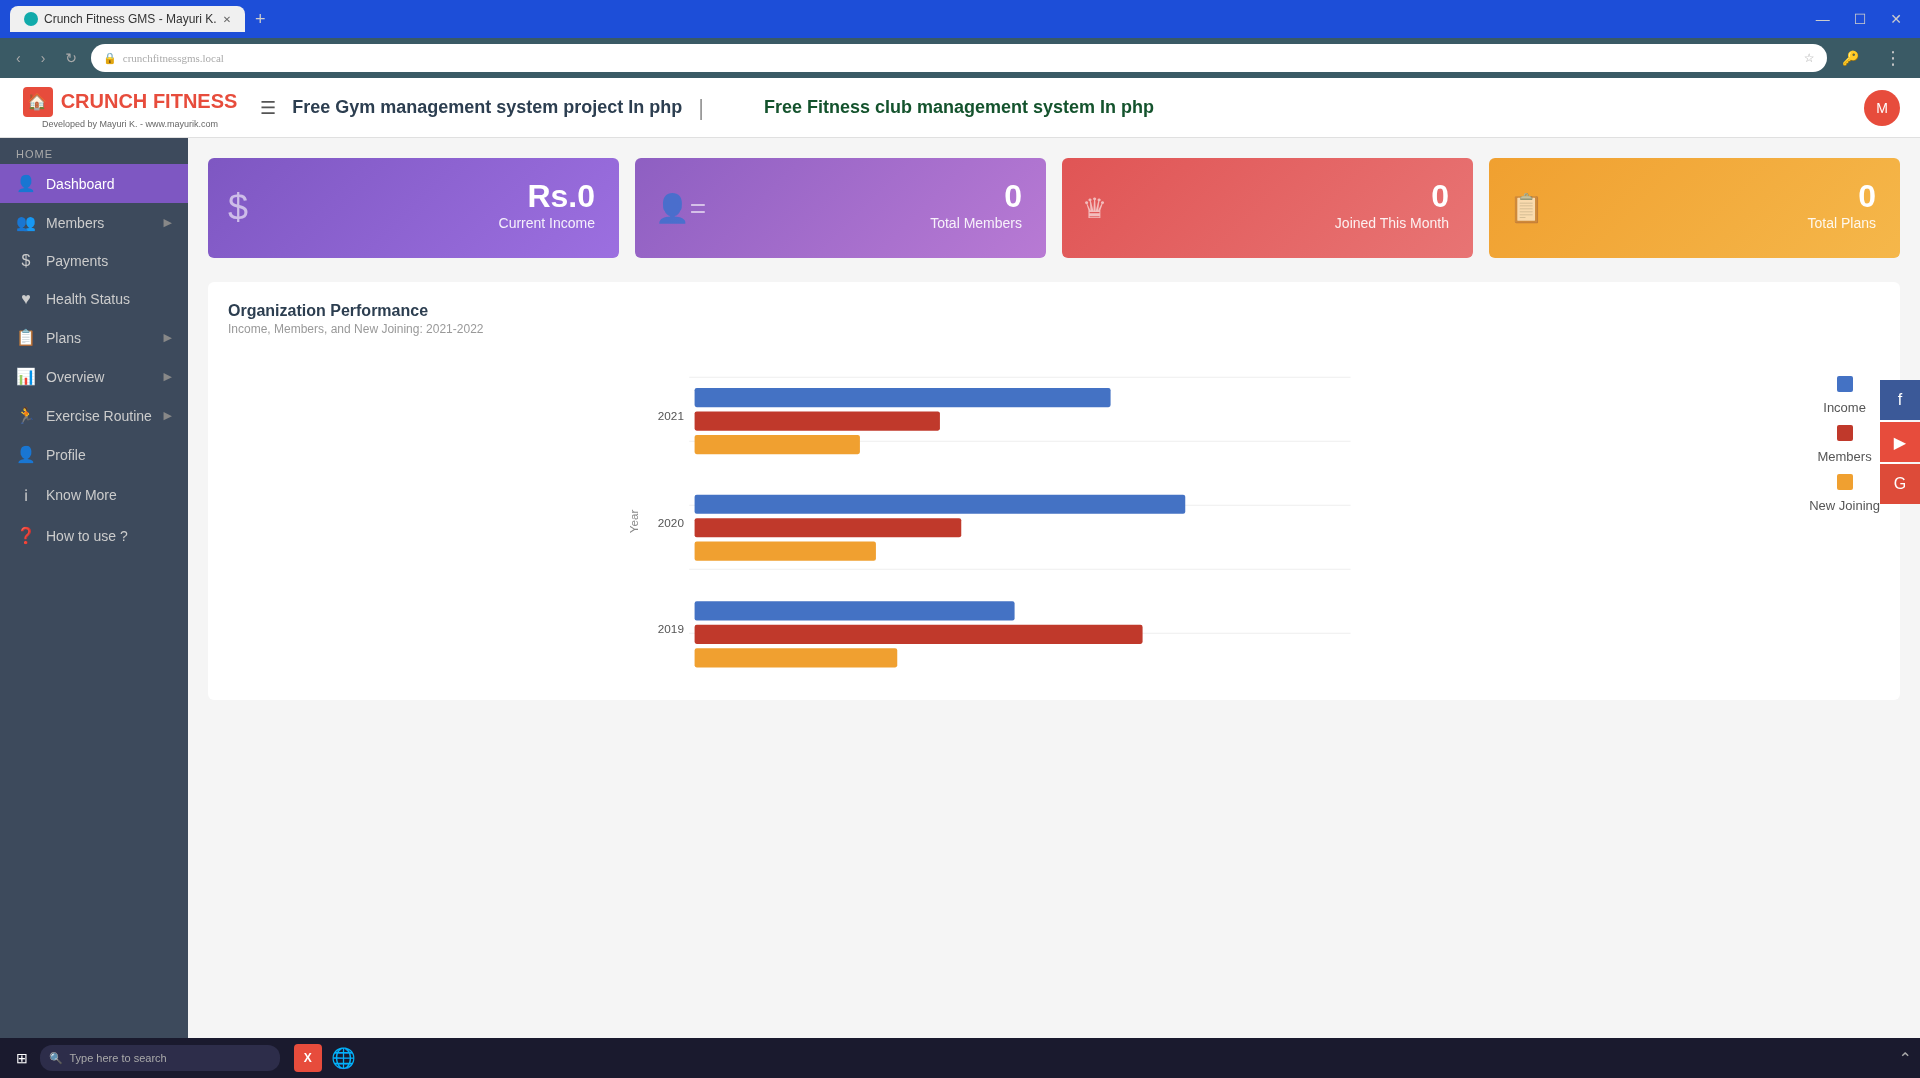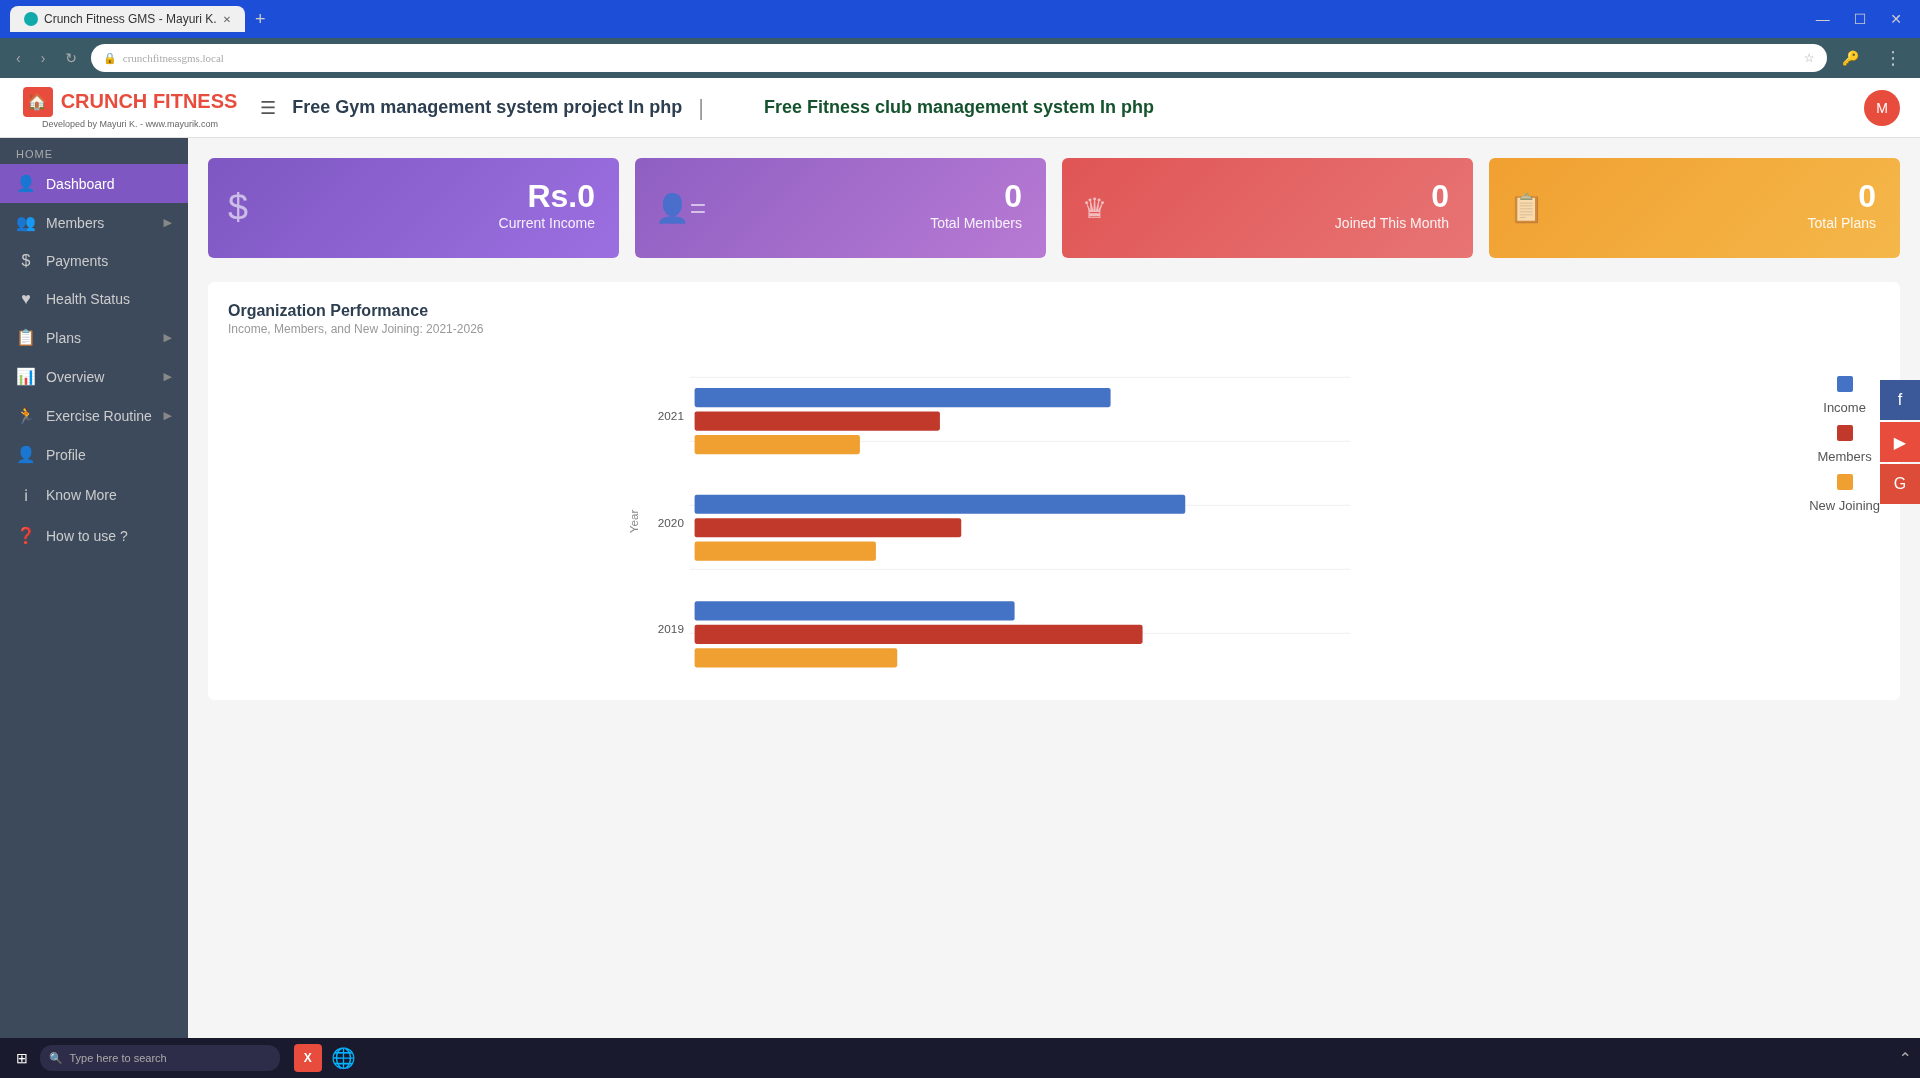--- a/index.html
+++ b/index.html
@@ -519,21 +519,21 @@
         <div class="stat-card orange">
           <span class="stat-card-icon" style="font-size:28px; color:rgba(255,255,255,0.6);">📋</span>
           <span class="stat-card-value">0</span>
           <span class="stat-card-label">Total Plans</span>
         </div>
 
       </div>
 
       <div class="chart-section">
         <div class="chart-title">Organization Performance</div>
-        <div class="chart-subtitle">Income, Members, and New Joining: 2021-2026</div>
+        <div class="chart-subtitle">Income, Members, and New Joining: 2021-2022</div>
         <div class="chart-container">
           <div class="chart-area">
             <svg class="bar-chart" viewBox="0 0 700 300">
 
               <text x="12" y="155" font-size="11" fill="#888" text-anchor="middle" transform="rotate(-90,12,155)">Year</text>
 
               <line x1="60" y1="20" x2="680" y2="20" stroke="#eee" stroke-width="1"></line>
               <line x1="60" y1="80" x2="680" y2="80" stroke="#eee" stroke-width="1"></line>
               <line x1="60" y1="140" x2="680" y2="140" stroke="#eee" stroke-width="1"></line>
               <line x1="60" y1="200" x2="680" y2="200" stroke="#eee" stroke-width="1"></line>

